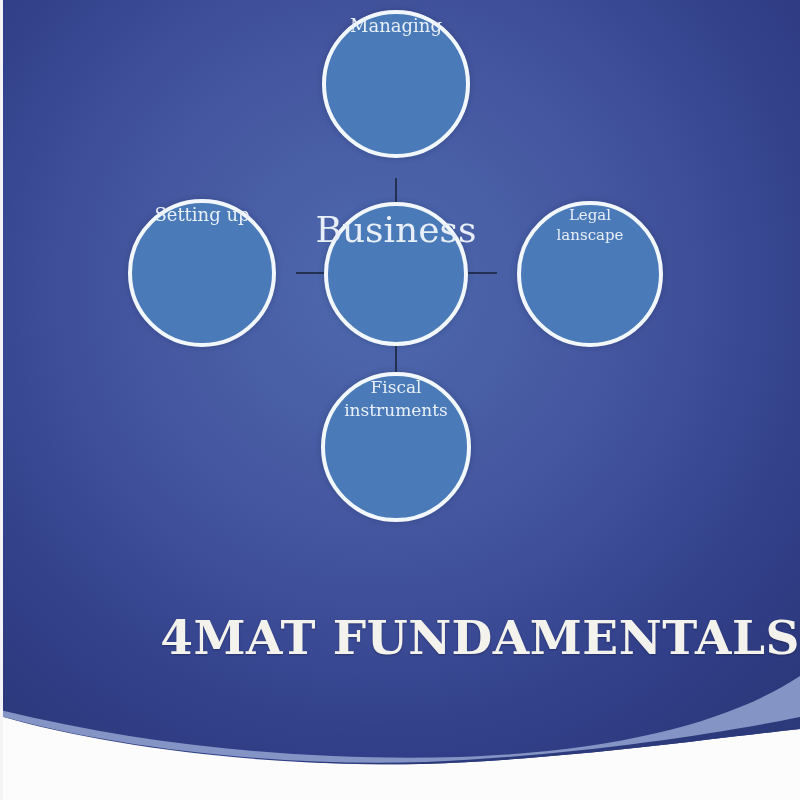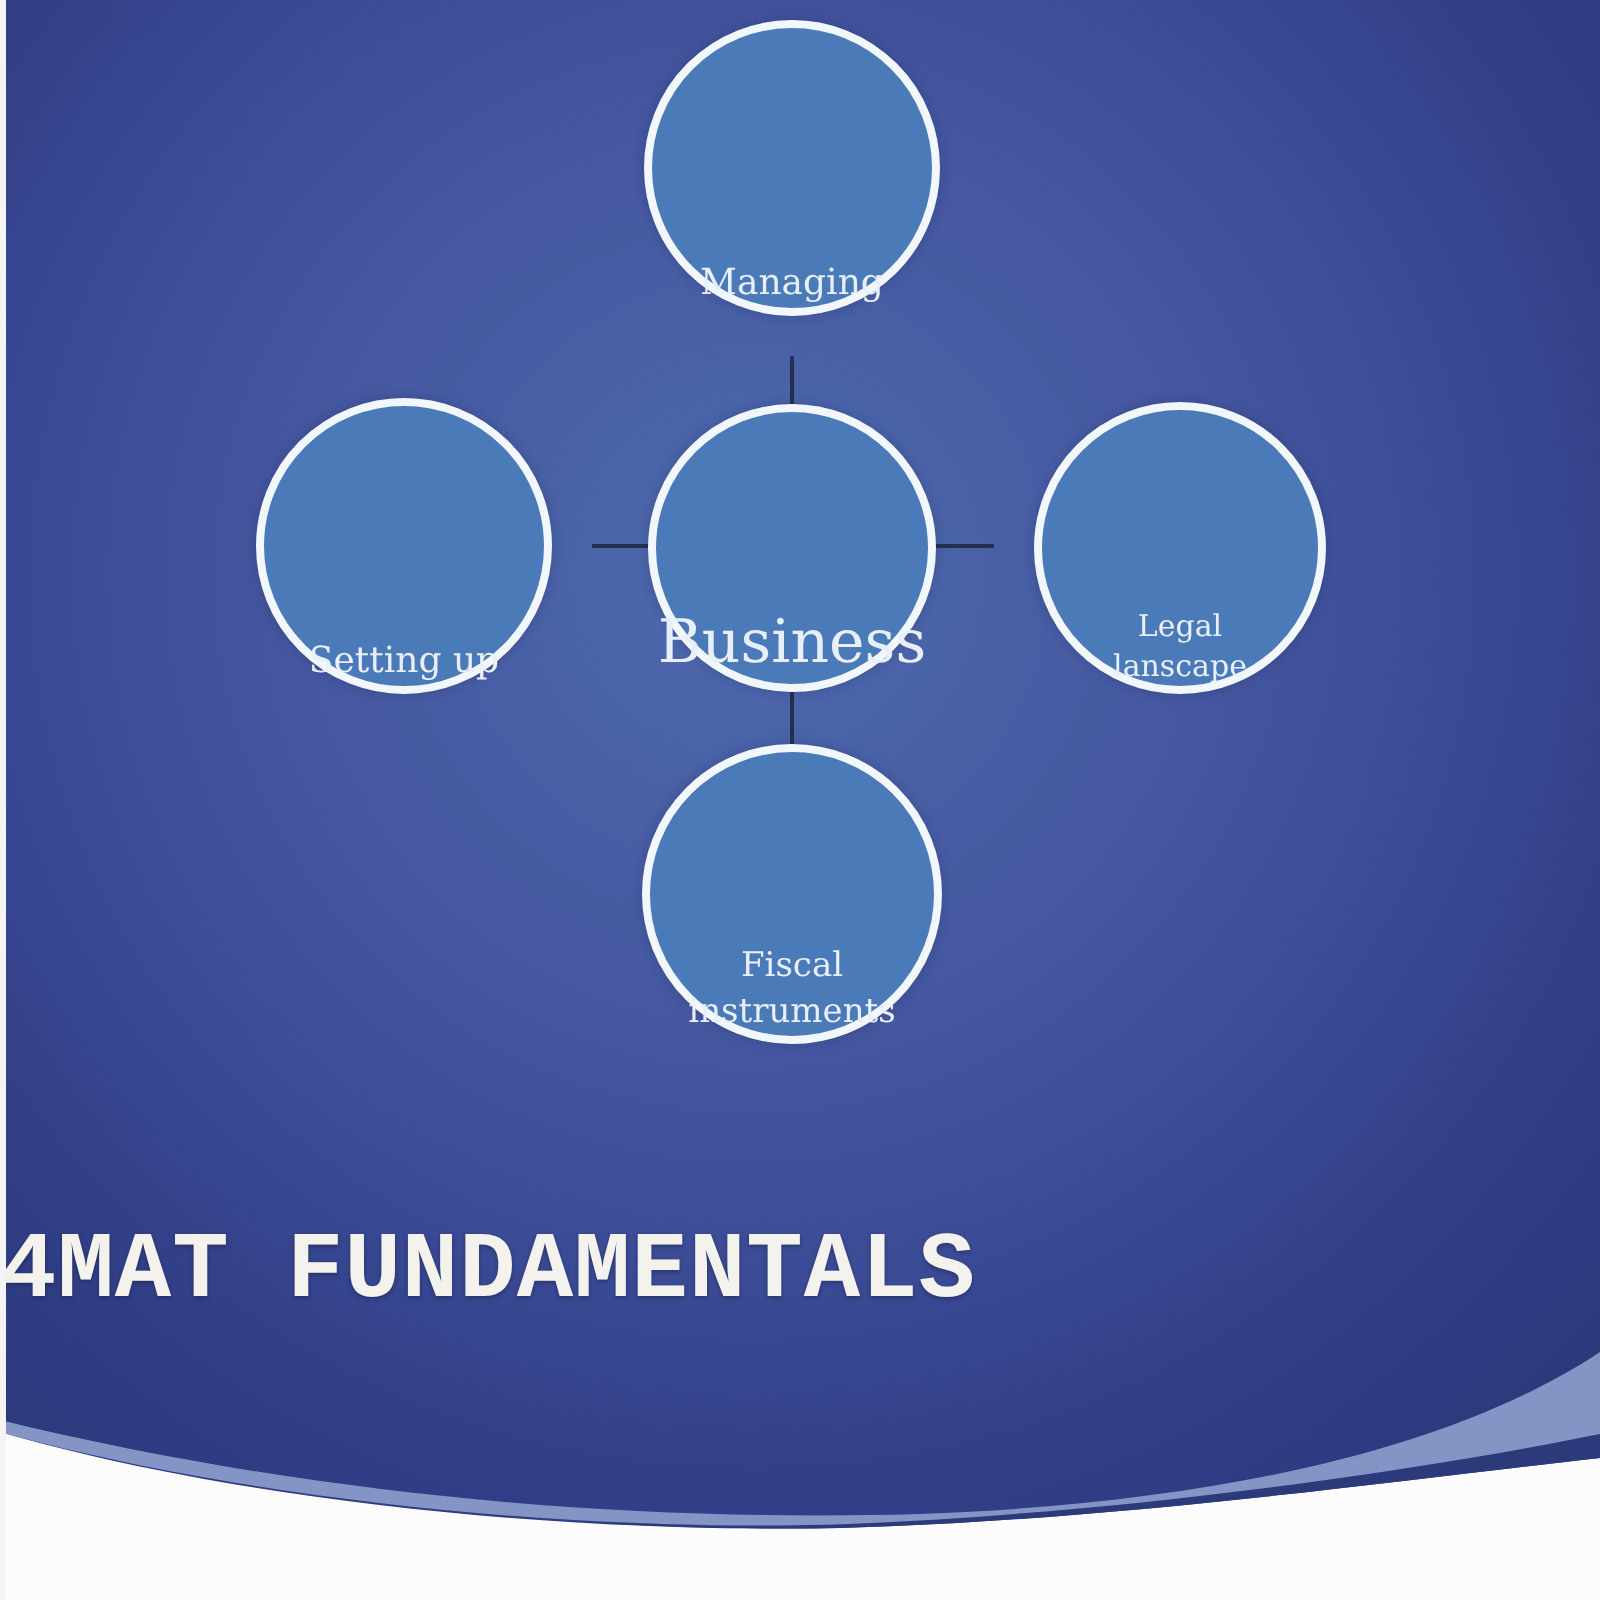--- a/index.html
+++ b/index.html
@@ -19,56 +19,55 @@
     background: #f4f4f6;
     z-index: 6;
   }
   .node {
     position: absolute;
     border-radius: 50%;
     background: #4a7ab8;
     border: 4px solid #f2f7fc;
     box-sizing: border-box;
     display: flex;
-    align-items: flex-end;
+    align-items: flex-start;
     justify-content: center;
     text-align: center;
     color: #e9eff8;
     font-size: 18px;
     line-height: 1.35;
     z-index: 2;
     box-shadow: 0 0 6px rgba(20,30,60,0.25);
   }
   .node .label { display: block; }
   .node-top    { left: 322px; top: 10px;  width: 148px; height: 148px; }
-  .node-center { left: 324px; top: 202px; width: 144px; height: 144px; font-size: 30px; }
+  .node-center { left: 324px; top: 202px; width: 144px; height: 144px; font-size: 36px; }
   .node-left   { left: 128px; top: 199px; width: 148px; height: 148px; }
   .node-right  { left: 517px; top: 201px; width: 146px; height: 146px; padding: 0 16px; font-size: 15px; }
   .node-bottom { left: 321px; top: 372px; width: 150px; height: 150px; padding: 0 14px; font-size: 17px; }
   .connector {
     position: absolute;
     background: rgba(28, 40, 66, 0.85);
     z-index: 1;
   }
   .conn-top    { left: 395px; top: 178px; width: 2px;  height: 26px; }
   .conn-bottom { left: 395px; top: 346px; width: 2px;  height: 27px; }
   .conn-left   { left: 296px; top: 272px; width: 29px; height: 2px; }
   .conn-right  { left: 468px; top: 272px; width: 29px; height: 2px; }
   .slide-title {
     position: absolute;
     left: 0; top: 610px;
     width: 100%;
-    text-align: left;
+    text-align: right;
     font-size: 47px;
     font-weight: 700;
     letter-spacing: 0.5px;
     color: #f4f2ec;
     z-index: 3;
     text-shadow: 0 1px 2px rgba(10,16,40,0.35);
-    font-family: Liberation Mono, monospace;
   }
   .footer-svg {
     position: absolute;
     left: 0; bottom: 0;
     width: 800px; height: 200px;
     z-index: 4;
     pointer-events: none;
     display: block;
   }
 </style>

